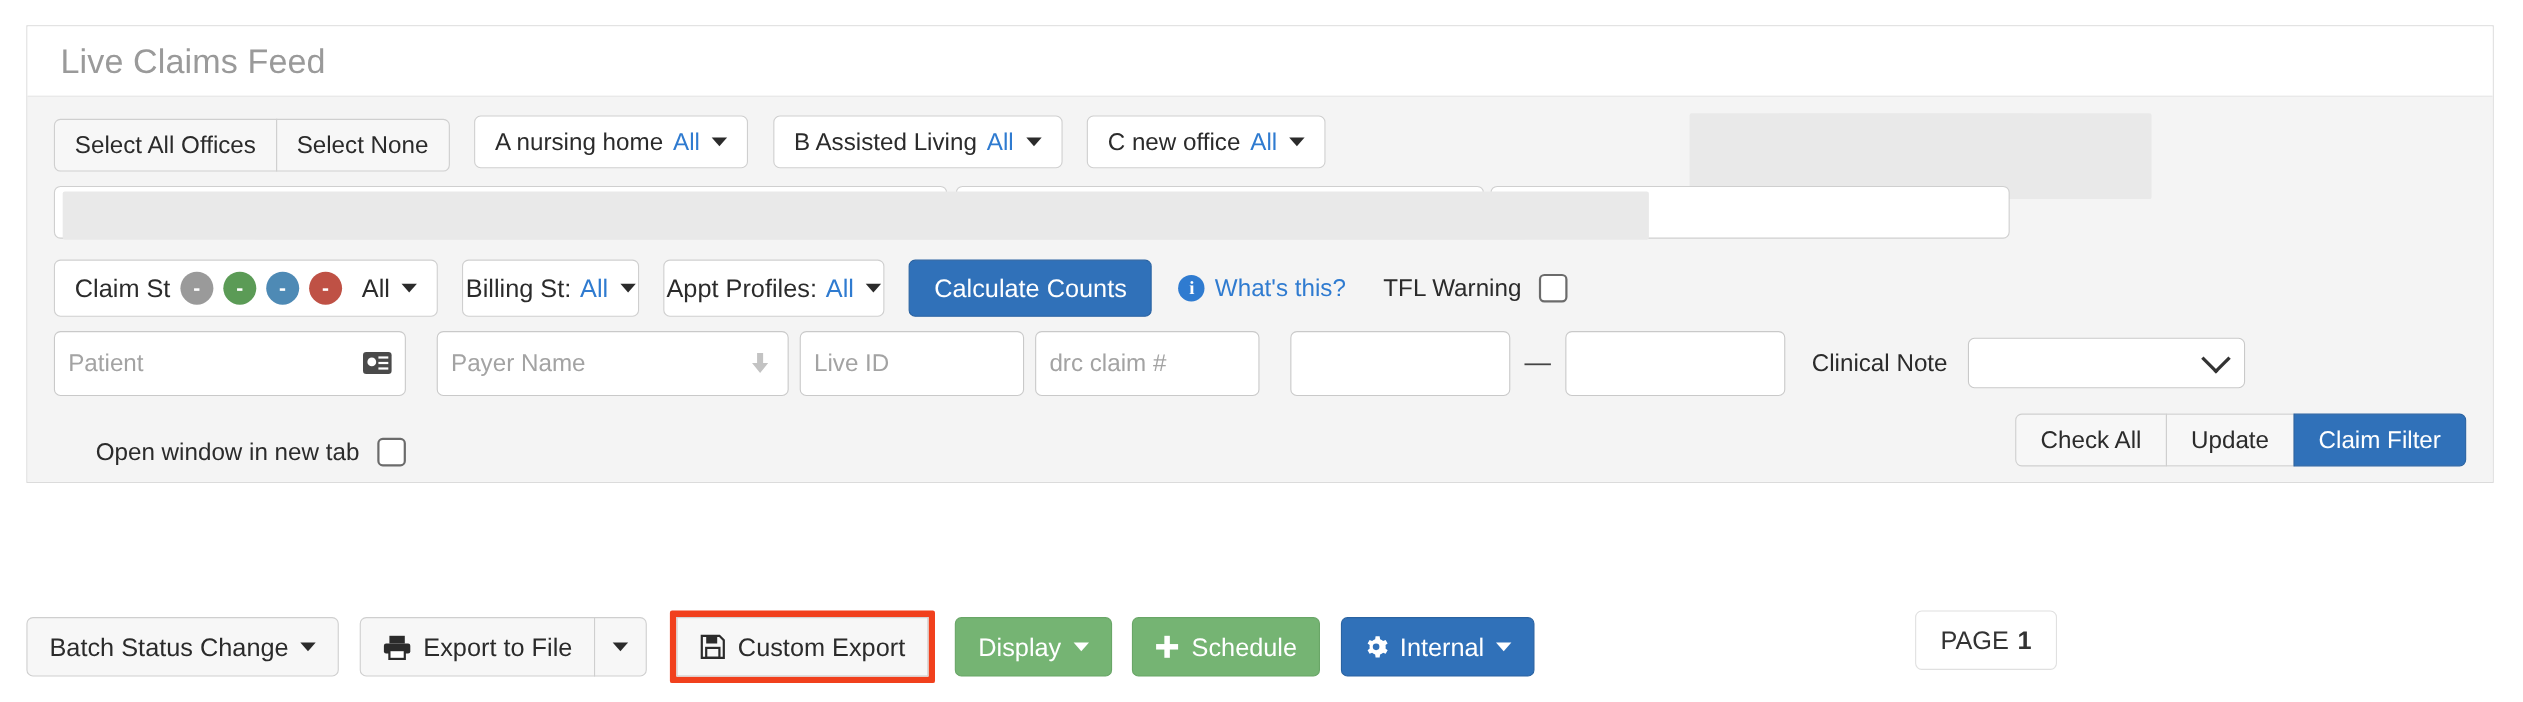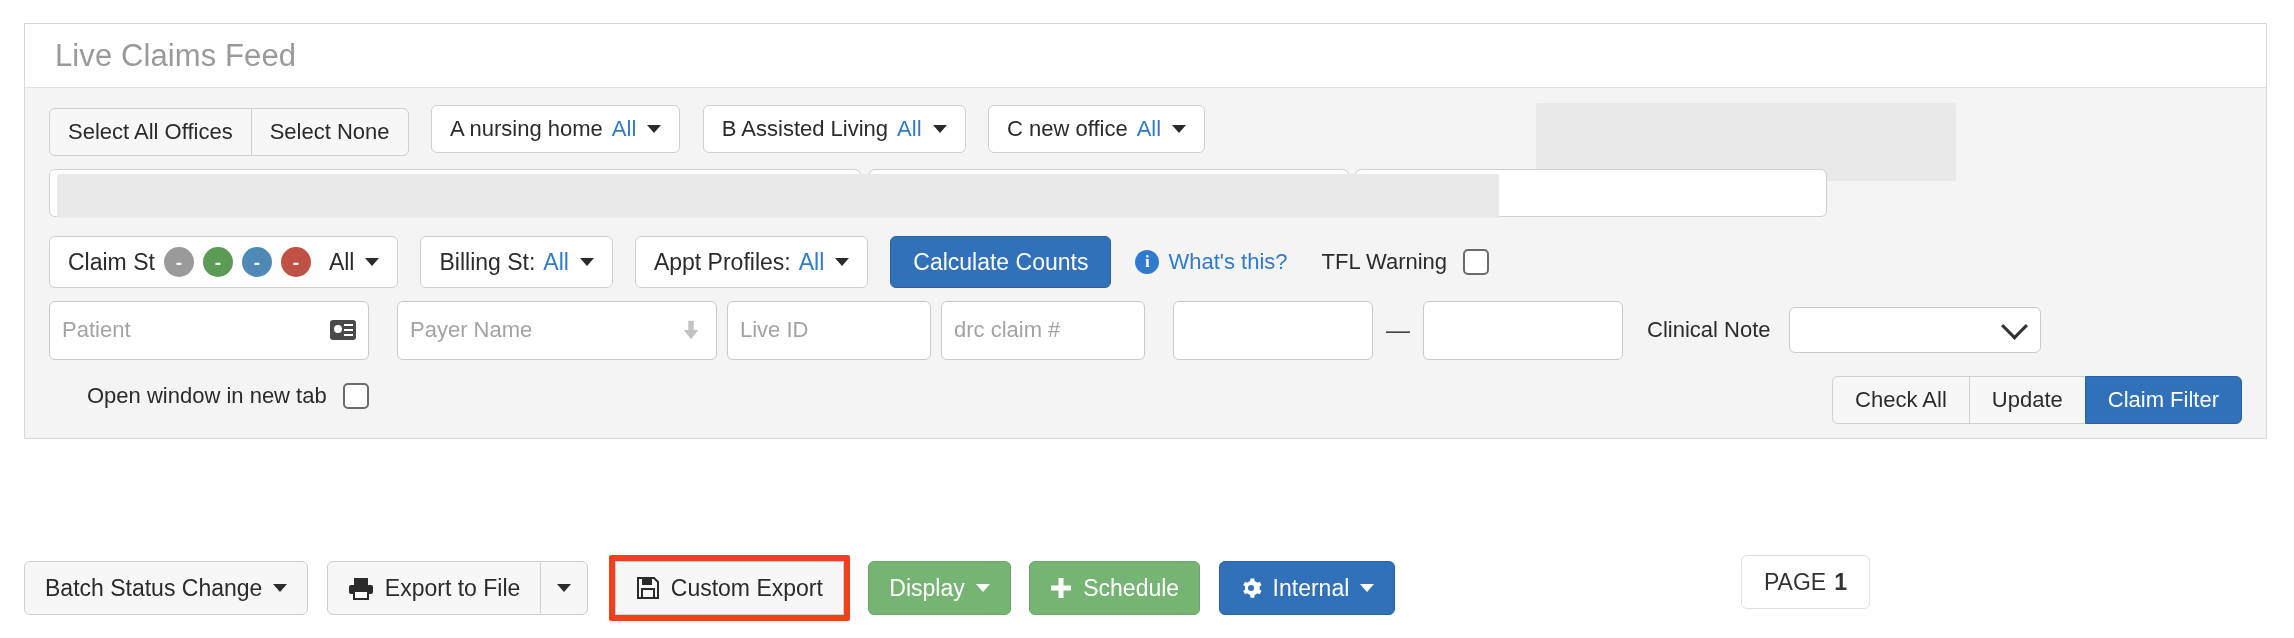--- a/index.html
+++ b/index.html
@@ -187,21 +187,21 @@
   }
   .dot:first-of-type { margin-left: 16px; }
 
   .sel-btn {
     display: inline-flex;
     align-items: center;
     height: 52px;
     background: #ffffff;
     border: 1px solid #cfcfcf;
     border-radius: 6px;
-    padding: 0 18px;
+    padding: 0 2px;
     font-size: 23px;
     color: #2b2b2b;
     margin-left: 22px;
     box-sizing: border-box;
     cursor: pointer;
     white-space: nowrap;
   }
   .sel-btn .all-blue { color: #2f7bd0; margin-left: 8px; }
 
   .calc-btn {
@@ -348,21 +348,21 @@
 
   
   .row-actions {
     position: relative;
     height: 75px;
     box-sizing: border-box;
   }
   .newtab {
     position: absolute;
     left: 62px;
-    top: 20px;
+    top: 35px;
     display: inline-flex;
     align-items: center;
     font-size: 22px;
     color: #2b2b2b;
     white-space: nowrap;
   }
   .actions-right {
     position: absolute;
     right: 24px;
     top: 13px;

